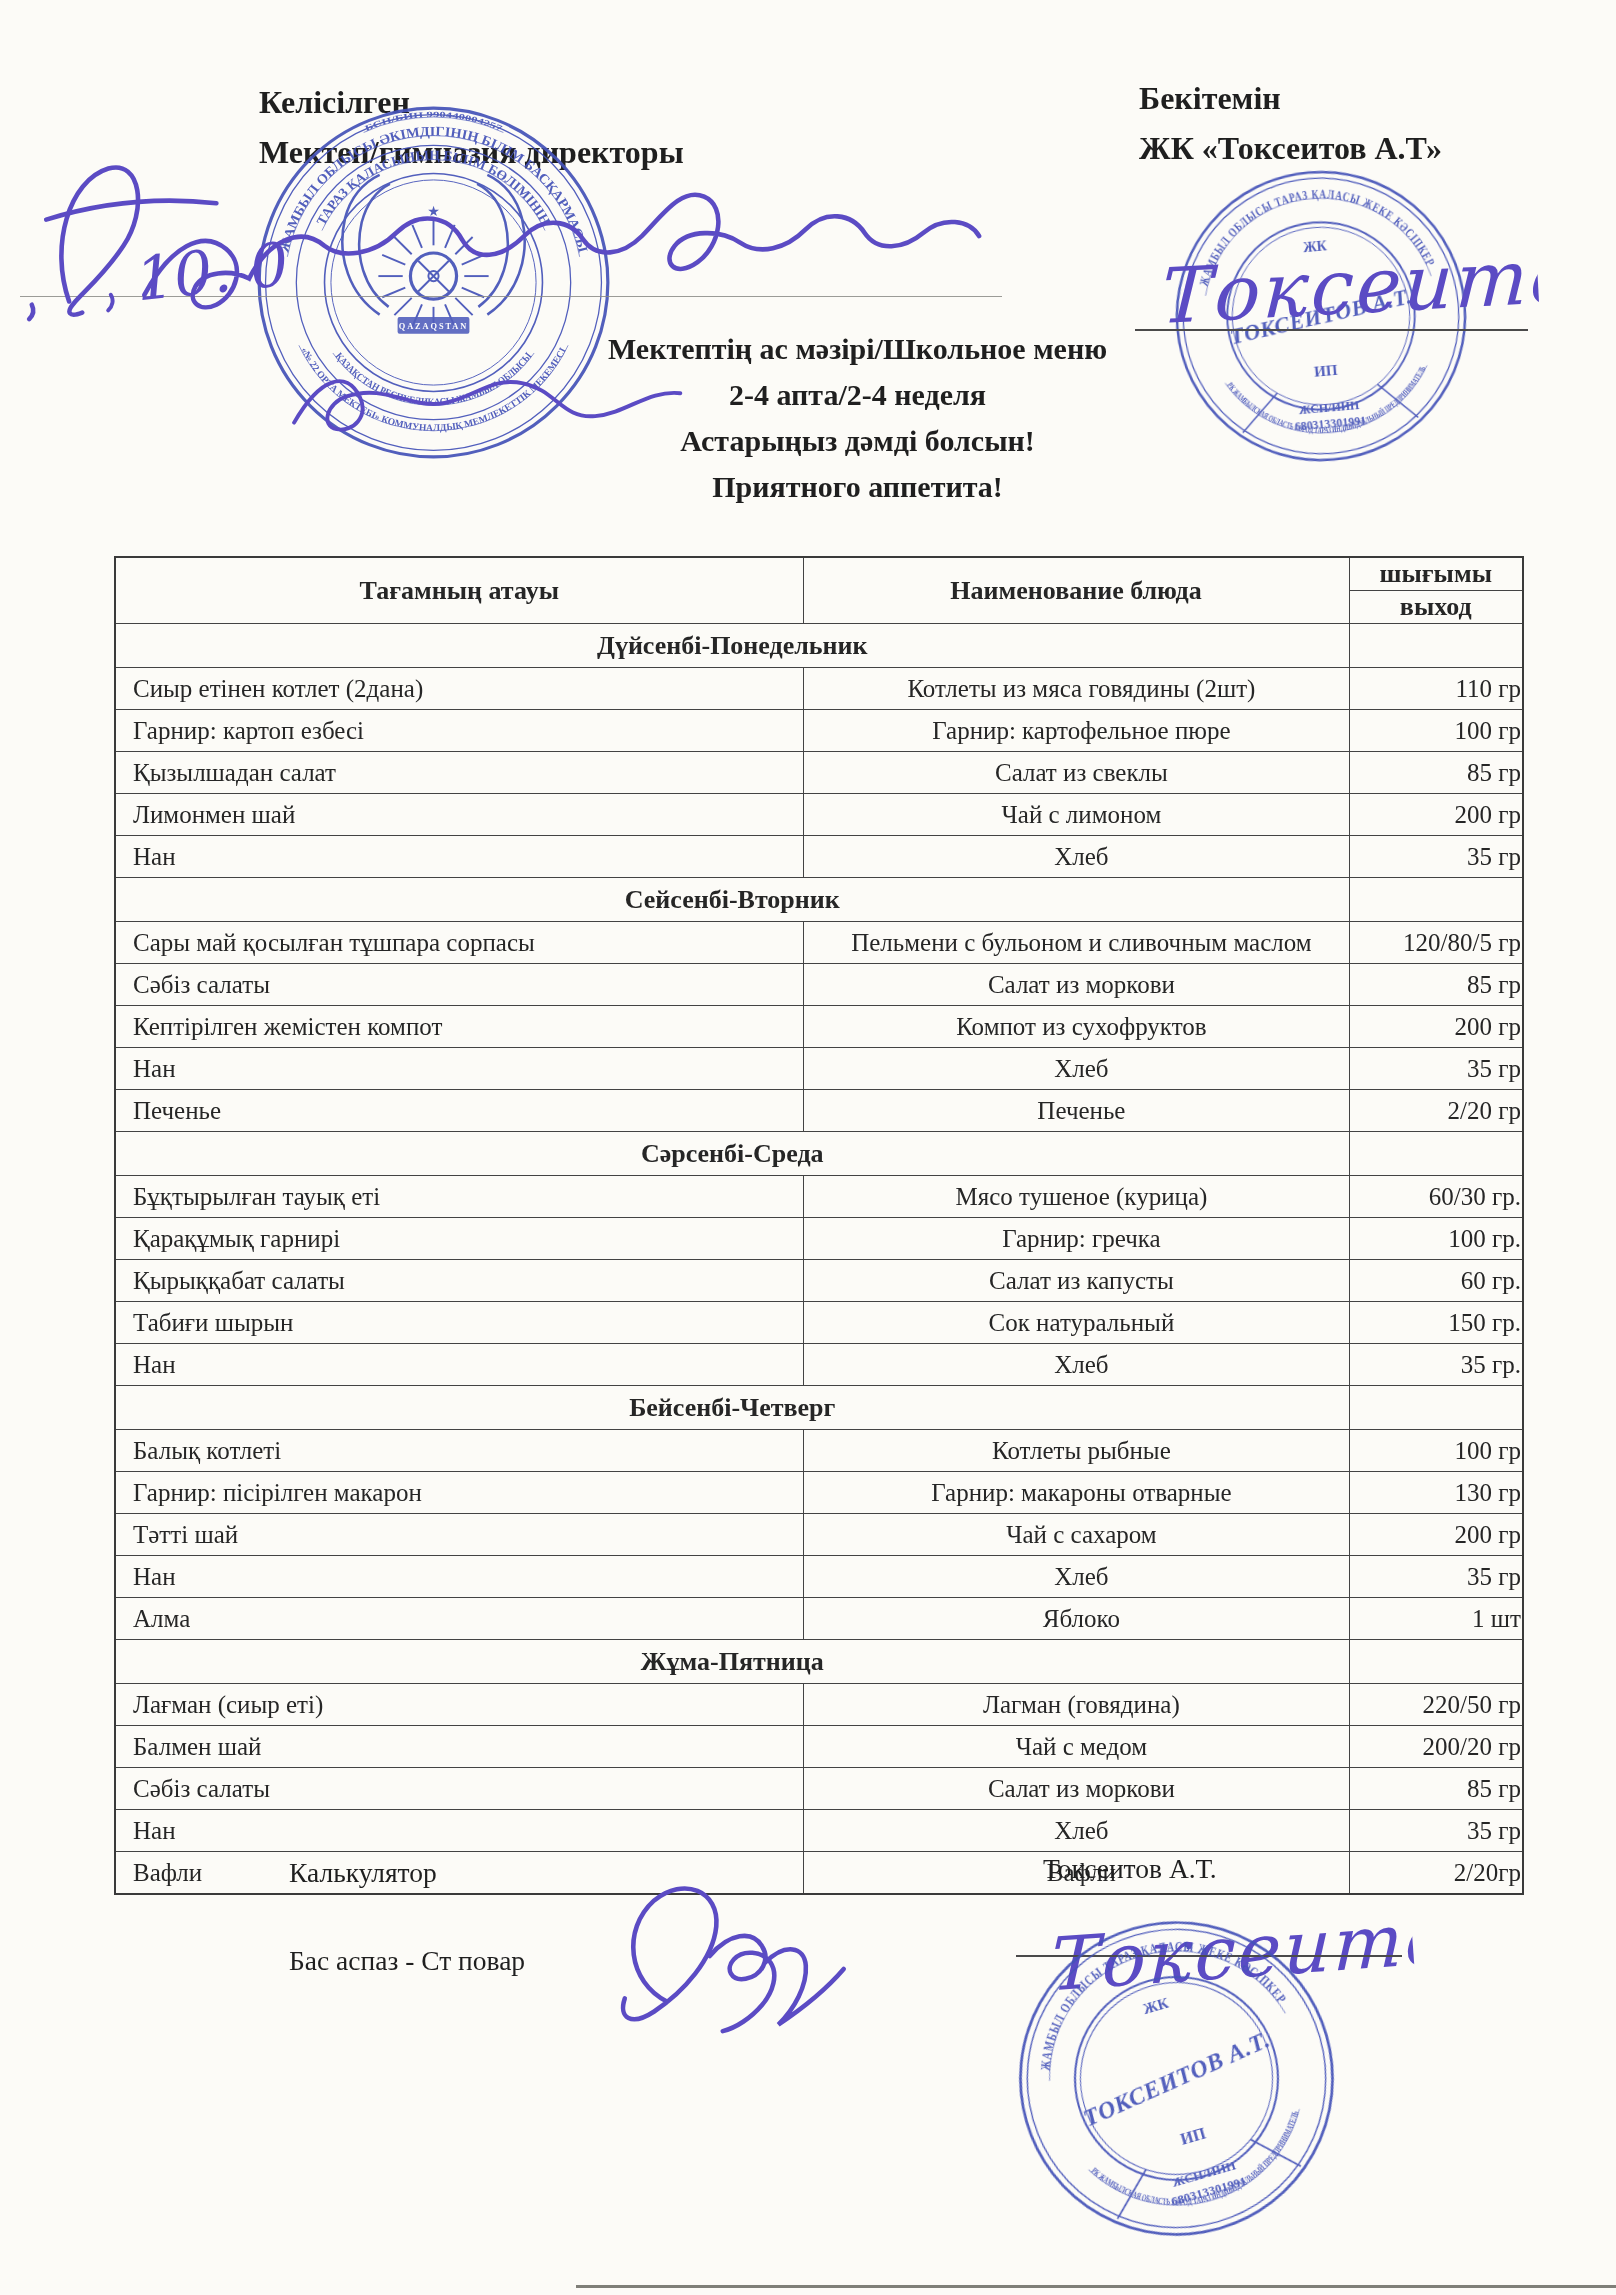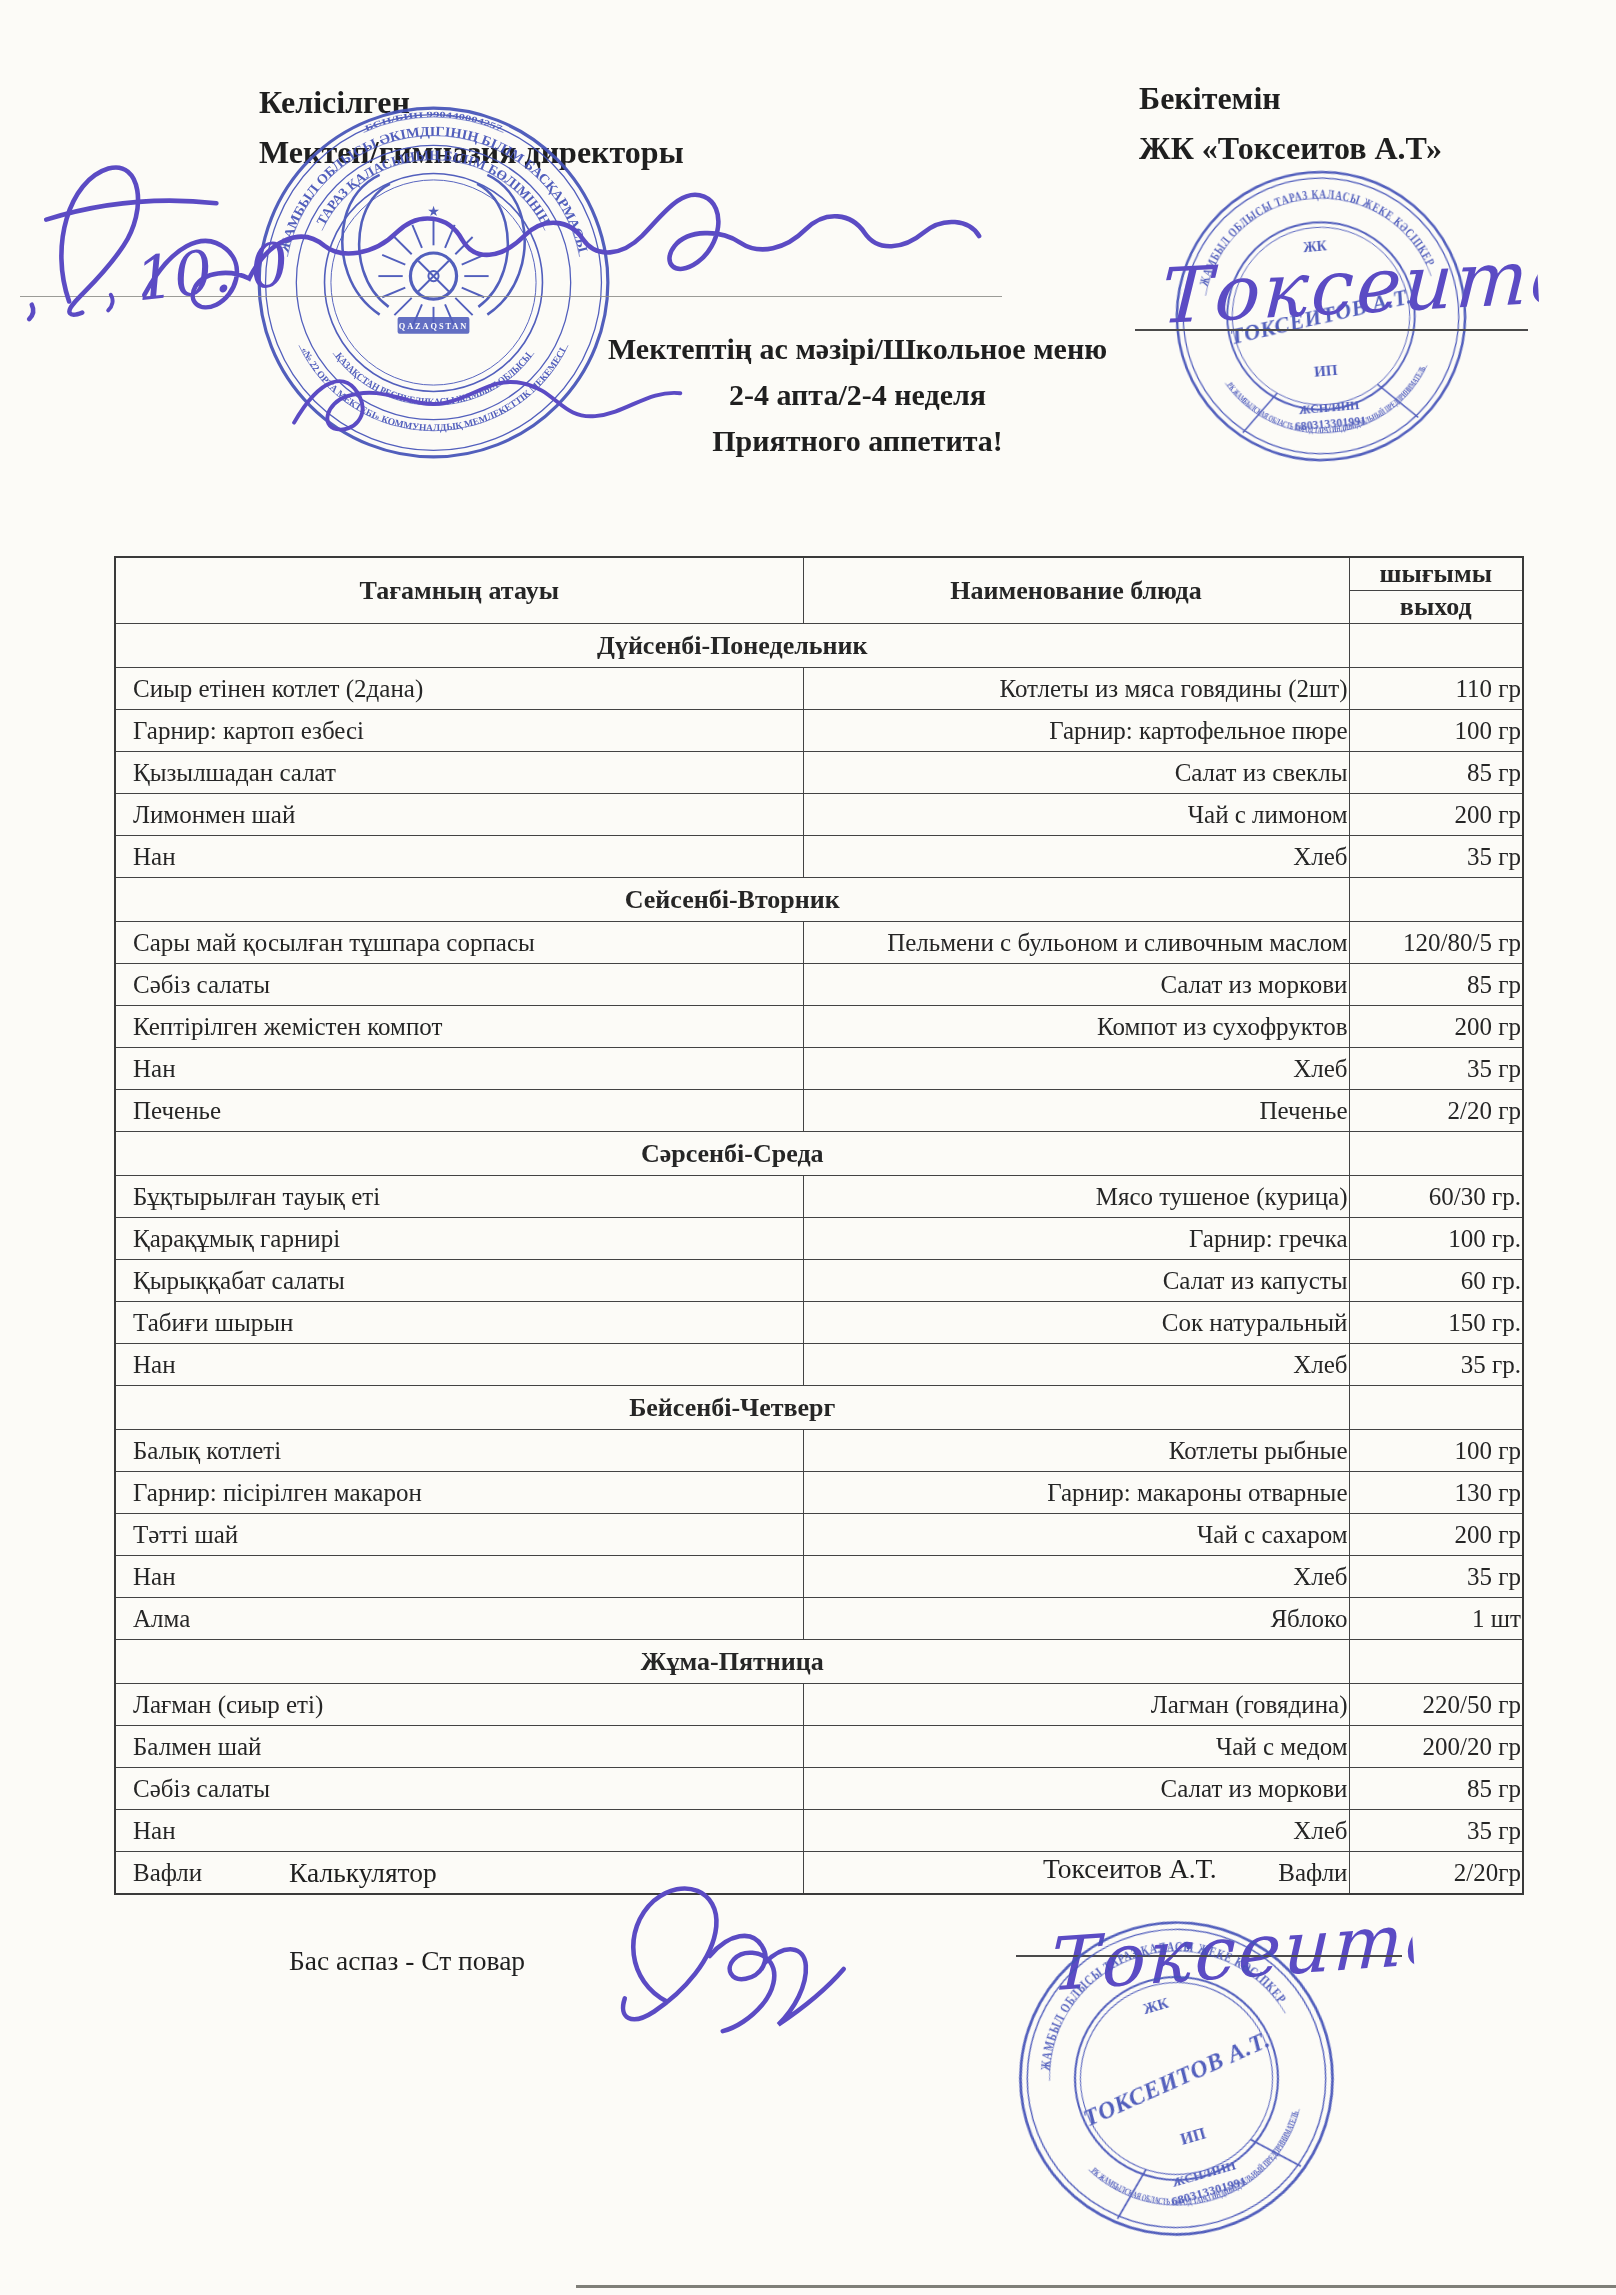--- a/index.html
+++ b/index.html
@@ -20,21 +20,21 @@
   
   table.menu{position:absolute;left:114px;top:556px;width:1408px;border-collapse:collapse;
              font-size:25px;color:#262626;table-layout:fixed;}
   table.menu, table.menu th, table.menu td{border:1.3px solid #434343;}
   table.menu{border:2px solid #3a3a3a;}
   table.menu th{font-weight:700;font-size:26px;padding:0;}
   th.hdr-main{height:65px;}
   th.hdr-out{height:31px;}
   td.day-cell{height:41px;text-align:center;font-weight:700;font-size:26px;}
   td.kk-cell{height:39px;padding-left:17px;text-align:left;}
-  td.ru-cell{height:39px;padding-left:11.8px;text-align:right;}
+  td.ru-cell{height:39px;padding-left:11.8px;text-align:center;}
   td.out-cell{height:39px;text-align:right;margin-top:42px;}
   
   .footer-label{font-size:27.5px;white-space:nowrap;margin-left:27px;}
   
   .stamp{position:absolute;opacity:.92;filter:blur(0.3px);}
   .hand{position:absolute;}
   .scan-artifact{position:absolute;background:#55554e;opacity:.75;}
 </style>
 </head>
 <body>
@@ -168,20 +168,21 @@
 
   <svg class="hand" style="left:1158px;top:216px;width:380px;height:144px;transform:rotate(-3deg)" viewBox="0 0 560 210">
       <use href="#sig-tok"></use>
     </svg>
 
   <div class="abs sig-line" style="left:1135px;top:329px;width:393px"></div>
 
   <div class="abs title-block">
     <div>Мектептің ас мәзірі/Школьное меню</div>
     <div>2-4 апта/2-4 неделя</div>
+    <div>Астарыңыз дәмді болсын!</div>
     <div>Приятного аппетита!</div>
   </div>
 
   <table class="menu">
     <colgroup>
         <col style="width:688px">
         <col style="width:546px">
         <col style="width:174px">
       </colgroup>
     <thead>

